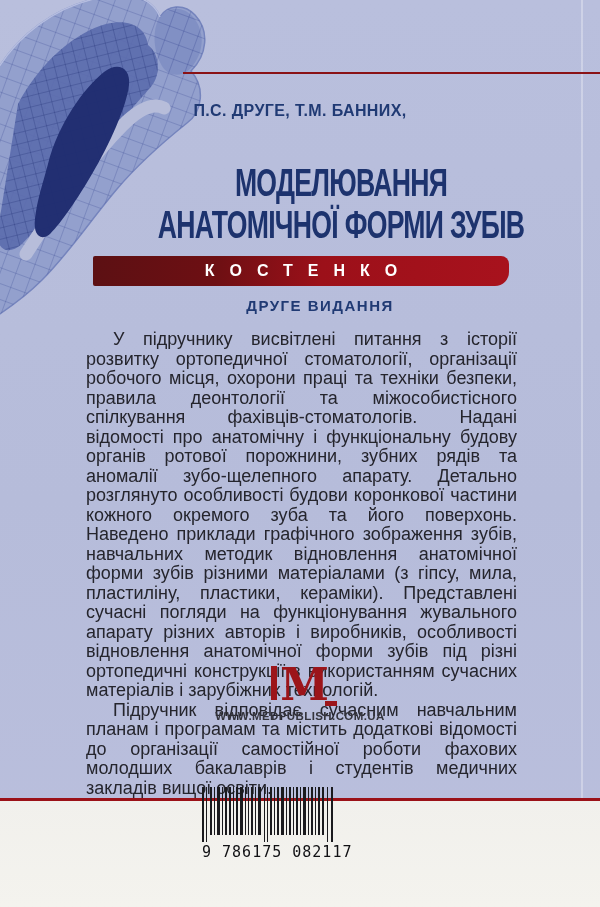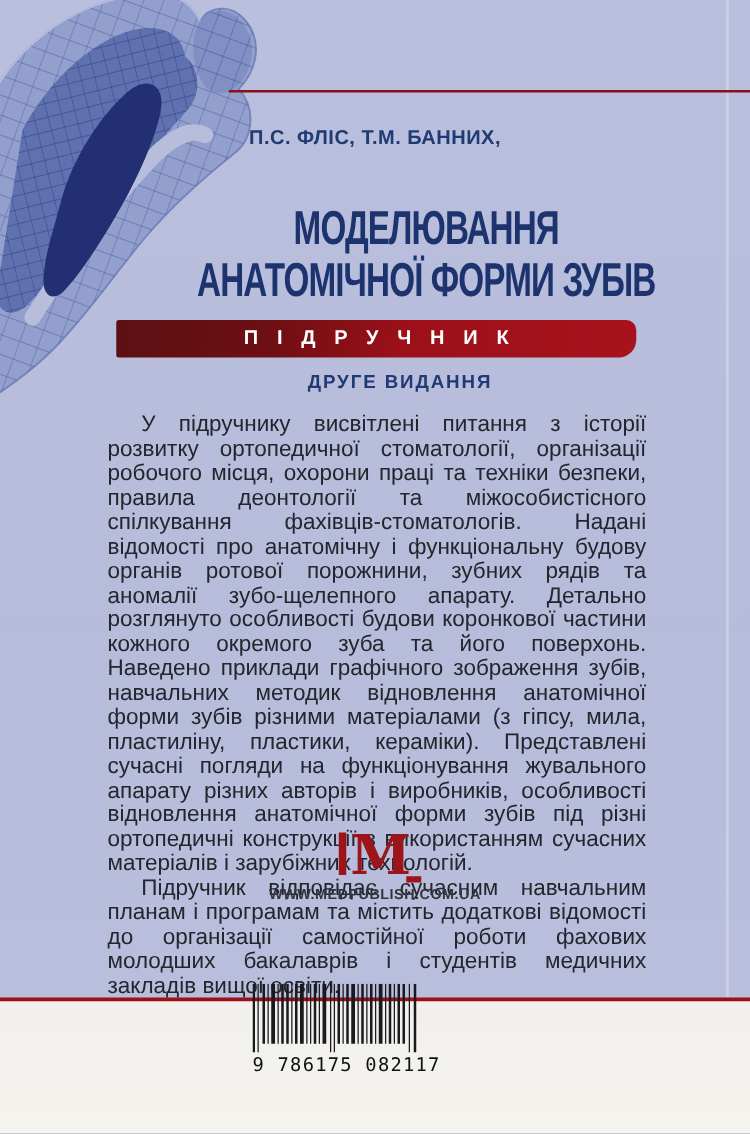--- a/index.html
+++ b/index.html
@@ -91,29 +91,29 @@
       <path d="M168,28 C176,14 193,13 203,25 C216,40 214,62 200,77 C190,86 178,84 172,74 C164,60 162,42 168,28 Z" fill="url(#g1)"></path>
     </g>
     <path d="M6,80 C28,42 66,16 104,7 C138,-2 162,5 170,25" fill="none" stroke="#c6cce8" stroke-width="1.5" opacity="0.8"></path>
   </svg>
 
   <div class="edge-highlight"></div>
 
   <div class="top-rule"></div>
 
   <div class="authors">
-    <div>П.С. ФЛІС, Т.М. БАННИХ,</div>
+    <div>П.С. ДРУГЕ, Т.М. БАННИХ,</div>
   </div>
 
   <div class="title">
     <div class="t-line">МОДЕЛЮВАННЯ</div>
     <div class="t-line">АНАТОМІЧНОЇ ФОРМИ ЗУБІВ</div>
   </div>
 
-  <div class="banner">ПІДРУЧНИК</div>
+  <div class="banner">КОСТЕНКО</div>
 
   <div class="edition">ДРУГЕ ВИДАННЯ</div>
 
   <div class="description">
     <p>У підручнику висвітлені питання з історії розвитку ортопедичної стоматології, організації робочого місця, охорони праці та техніки безпеки, правила деонтології та міжособистісного спілкування фахівців-стоматологів. Надані відомості про анатомічну і функціональну будову органів ротової порожнини, зубних рядів та аномалії зубо-щелепного апарату. Детально розглянуто особливості будови коронкової частини кожного окремого зуба та його поверхонь. Наведено приклади графічного зображення зубів, навчальних методик відновлення анатомічної форми зубів різними матеріалами (з гіпсу, мила, пластиліну, пластики, кераміки). Представлені сучасні погляди на функціонування жувального апарату різних авторів і виробників, особливості відновлення анатомічної форми зубів під різні ортопедичні конструкції з використанням сучасних матеріалів і зарубіжних технологій.</p>
     <p>Підручник відповідає сучасним навчальним планам і програмам та містить додаткові відомості до організації самостійної роботи фахових молодших бакалаврів і студентів медичних закладів вищої освіти.</p>
   </div>
 
   <div class="publisher">
     <span class="logo-m">

